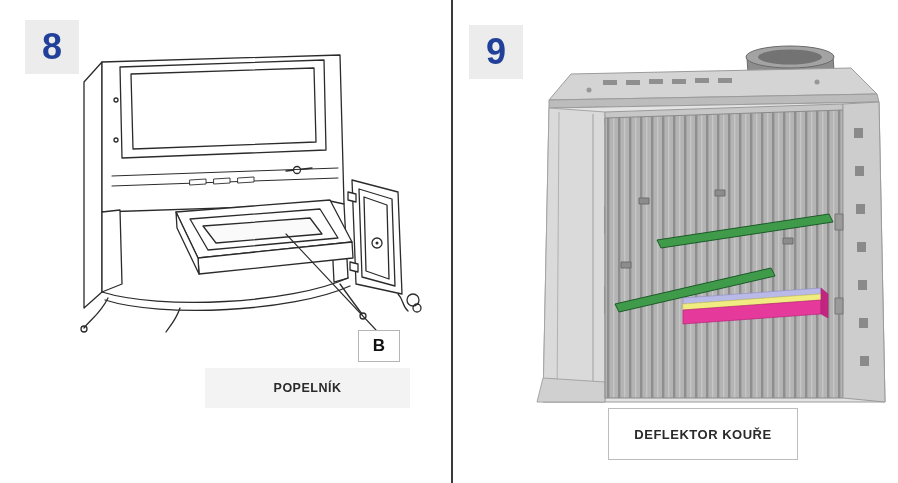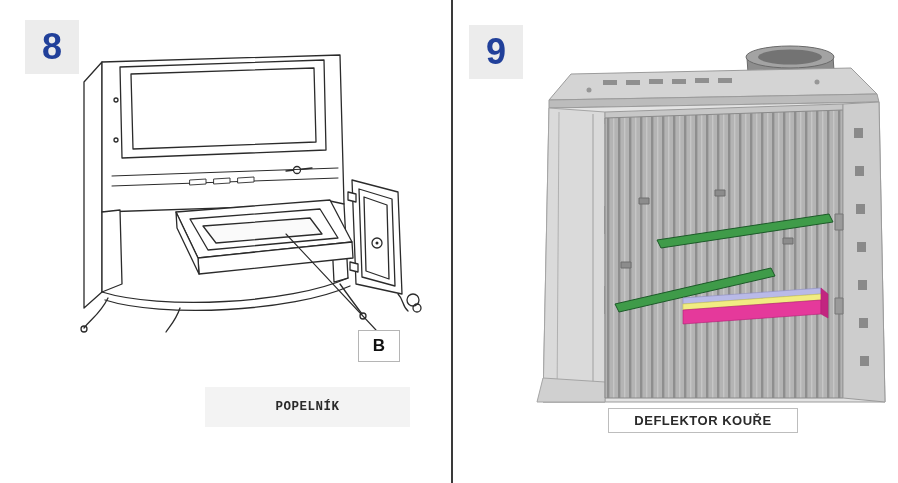--- a/index.html
+++ b/index.html
@@ -27,25 +27,25 @@
     background:#ffffff; border:1px solid #b5b5b5;
     display:flex; align-items:center; justify-content:center;
     font-weight:bold; font-size:17px; color:#111111;
   }
 
   .caption {
     position:absolute; display:flex; align-items:center; justify-content:center;
     font-weight:bold; color:#2a2a2a; letter-spacing:0.5px; text-align:center;
   }
   .caption-left {
-    left:205px; top:387px; width:205px; height:40px;
-    background:var(--caption-left-bg,#f3f3f3); font-size:12.5px;font-family:Liberation Mono, monospace;
+    left:205px; top:368px; width:205px; height:40px;
+    background:var(--caption-left-bg,#f3f3f3); font-size:12.5px;
   }
   .caption-right {
-    left:608px; top:408px; width:190px; height:25px;
+    left:608px; top:408px; width:190px; height:52px;
     background:#ffffff; border:1px solid var(--caption-border,#bdbdbd); font-size:13px;
   }
 </style>
 </head>
 <body>
 
 <div class="page">
 
   <div class="badge badge-8">
     <span>8</span>

